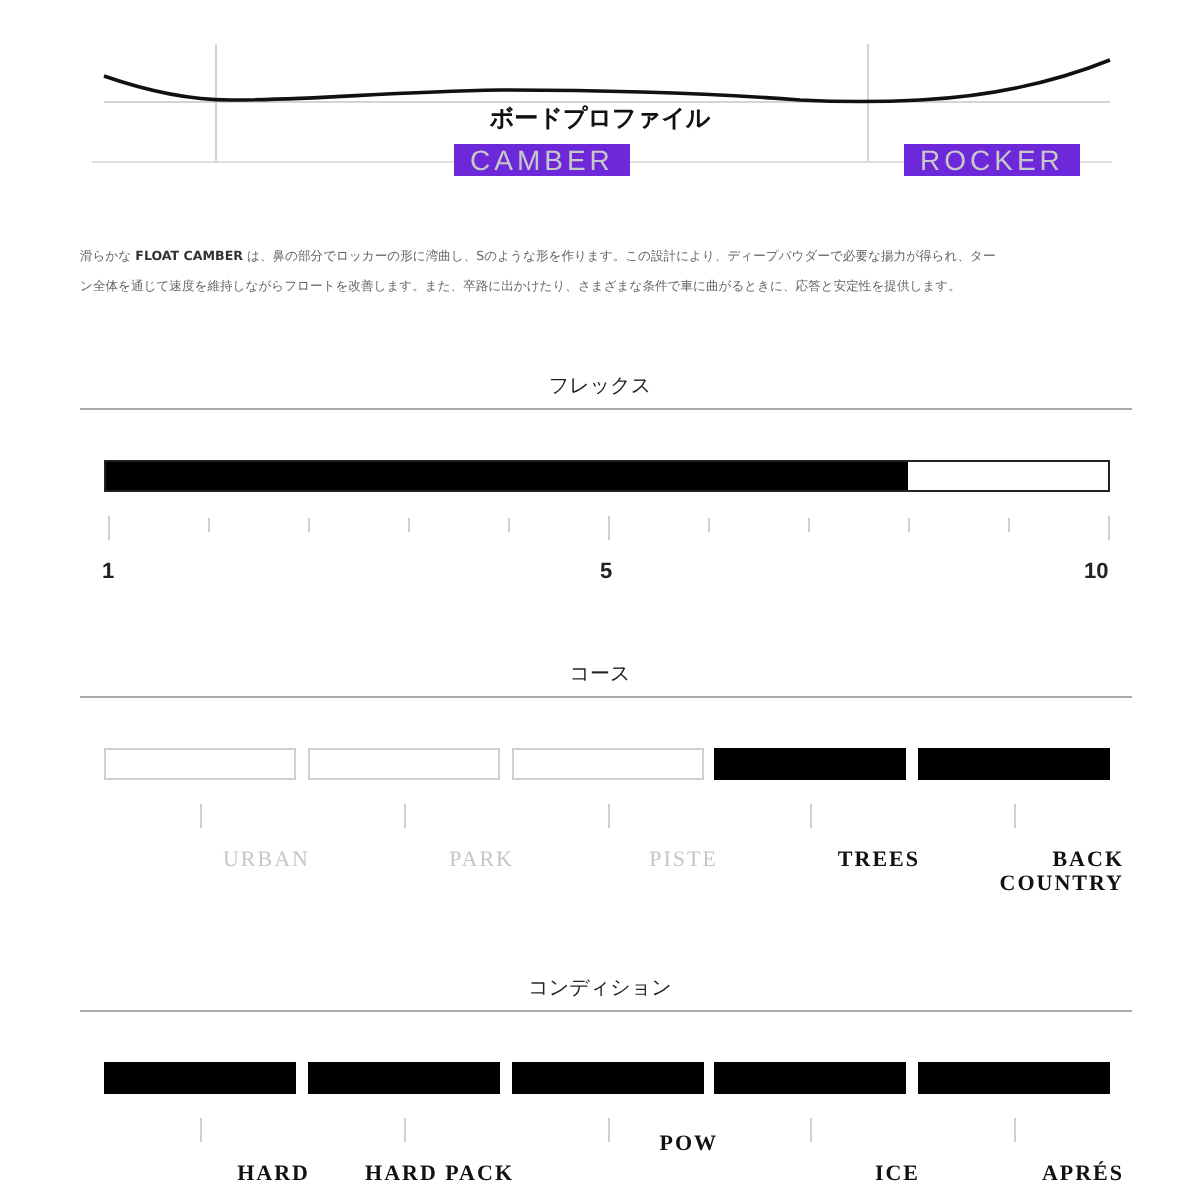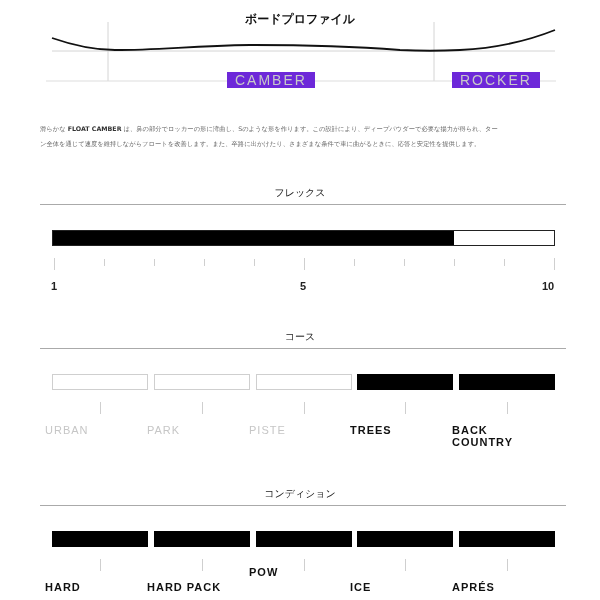--- a/index.html
+++ b/index.html
@@ -1,37 +1,37 @@
 <!DOCTYPE html>
 <html><head>
   <meta charset="utf-8">
   <style>
     html, body { margin: 0; padding: 0; background: #ffffff; }
     body { width: 600px; height: 600px; position: relative; overflow: hidden;
            font-family: "DejaVu Sans", sans-serif; color: #111; }
-    .abs { position: absolute; }
+    .abs { position: absolute; margin-top: 40px; }
     .title { font-size: 12px; font-weight: bold; color: #111; text-align: center; width: 600px; left: 0; }
     .profile-svg { position: absolute; left: 0; top: 0; }
     .profile-label { position: absolute; font-family: "Liberation Sans", sans-serif; font-size: 14px;
                      letter-spacing: 2px; color: #c8c8c8; background: #6d28d9; padding: 0 8px; }
     .desc { position: absolute; left: 40px; top: 121px; width: 530px; font-size: 6.3px; line-height: 15px;
             color: #666; }
     .desc b { color: #333; font-weight: bold; }
     .section-title { position: absolute; left: 0; width: 600px; text-align: center; font-size: 10px; color: #222; }
     .divider { position: absolute; left: 40px; width: 526px; height: 1px; background: #aaa; }
     .flex-bar { position: absolute; left: 52px; top: 230px; width: 503px; height: 16px;
                 box-sizing: border-box; border: 1px solid #222; background: #fff; }
     .flex-fill { position: absolute; left: 0; top: 0; bottom: 0; background: #000; }
     .tick { position: absolute; width: 1px; background: #cfcfcf; }
     .tick-label { position: absolute; font-family: "Liberation Sans", sans-serif; font-size: 11px;
                   font-weight: bold; color: #222; }
     .seg { position: absolute; height: 16px; box-sizing: border-box; }
     .seg.off { border: 1px solid #cfcfcf; background: #fff; }
     .seg.on { background: #000; border: 1px solid #000; }
-    .seg-label { position: absolute; width: 110px; text-align: left; font-family: Liberation Sans, sans-serif;
+    .seg-label { position: absolute; width: 110px; text-align: right; font-family: Liberation Serif, serif;
                  font-size: 11px; font-weight: bold; letter-spacing: 1px; line-height: 12px; }
     .seg-label.off { color: #c6c6c6; font-weight: normal; }
     .seg-label.on { color: #111; }
   </style>
 </head>
 <body>
 
 <div class="abs title" style="top:11px;">ボードプロファイル</div>
 
 <svg class="profile-svg" width="600" height="100">

